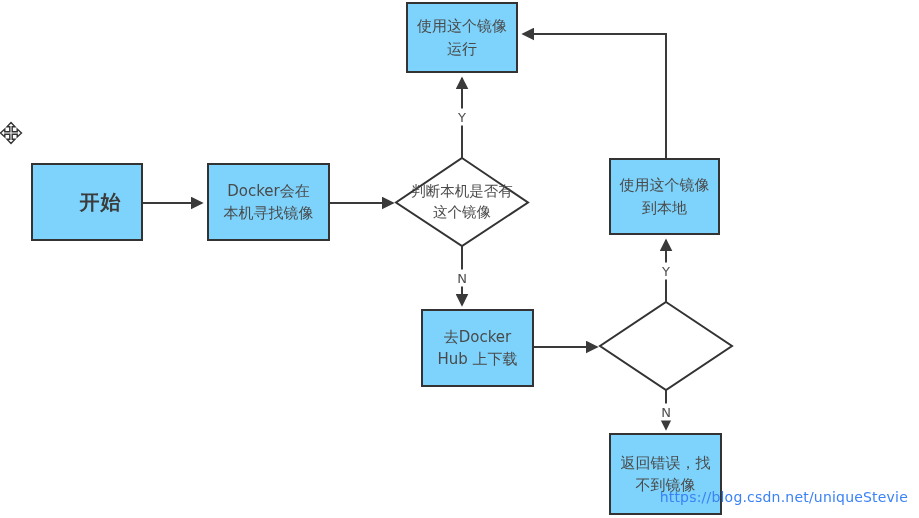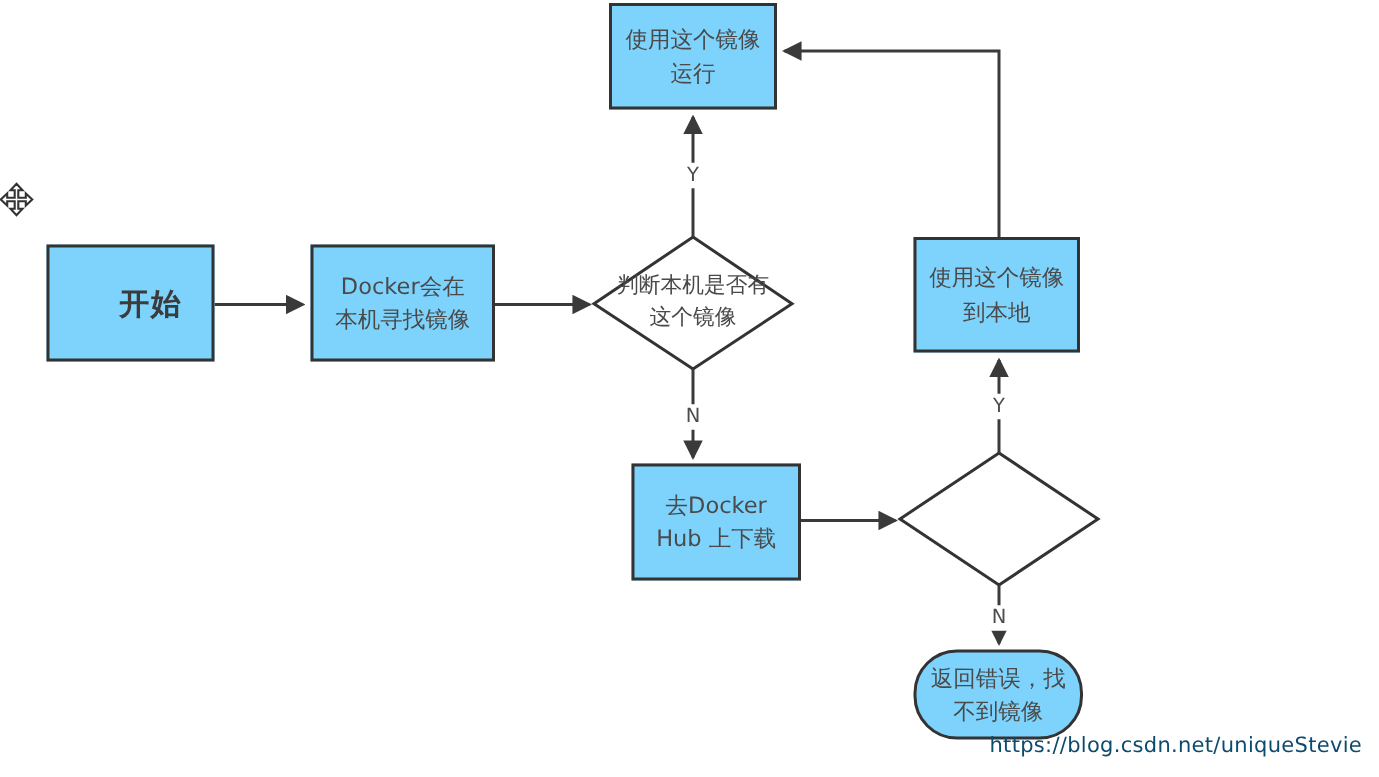--- a/index.html
+++ b/index.html
@@ -67,21 +67,21 @@
     background: #ffffff;
     color: #4d4d4d;
     font-size: 13px;
     padding: 1px 4px;
   }
   .watermark {
     position: absolute;
     top: 489px;
     right: 11px;
     font-size: 14px;
-    color: #0c4a6e;
+    color: #3b82f6;
     letter-spacing: 0.2px;
   }
   .move-cursor {
     position: absolute;
     left: -1px;
     top: 120px;
   }
 </style>
 </head>
 <body>
@@ -125,21 +125,21 @@
   <div class="node" style="left:609px; top:158px; width:111px; height:77px;">
     <span class="lbl">使用这个镜像
 到本地</span>
   </div>
 
   <div class="node" style="left:405px; top:309px; width:113px; height:78px;margin-left:16px;">
     <span class="lbl">去Docker
 Hub 上下载</span>
   </div>
 
-  <div class="node" style="left:609px; top:433px; width:113px; height:60px;border-radius:29px;">
+  <div class="node" style="left:609px; top:433px; width:113px; height:82px;">
     <span class="lbl">返回错误，找
 不到镜像</span>
   </div>
 
   <div class="diamond-label" style="left:462px; top:202px;">判断本机是否有
 这个镜像</div>
 
   <div class="edge-label" style="left:462px; top:117px;">Y</div>
   <div class="edge-label" style="left:462px; top:278px;">N</div>
   <div class="edge-label" style="left:666px; top:271px;">Y</div>

